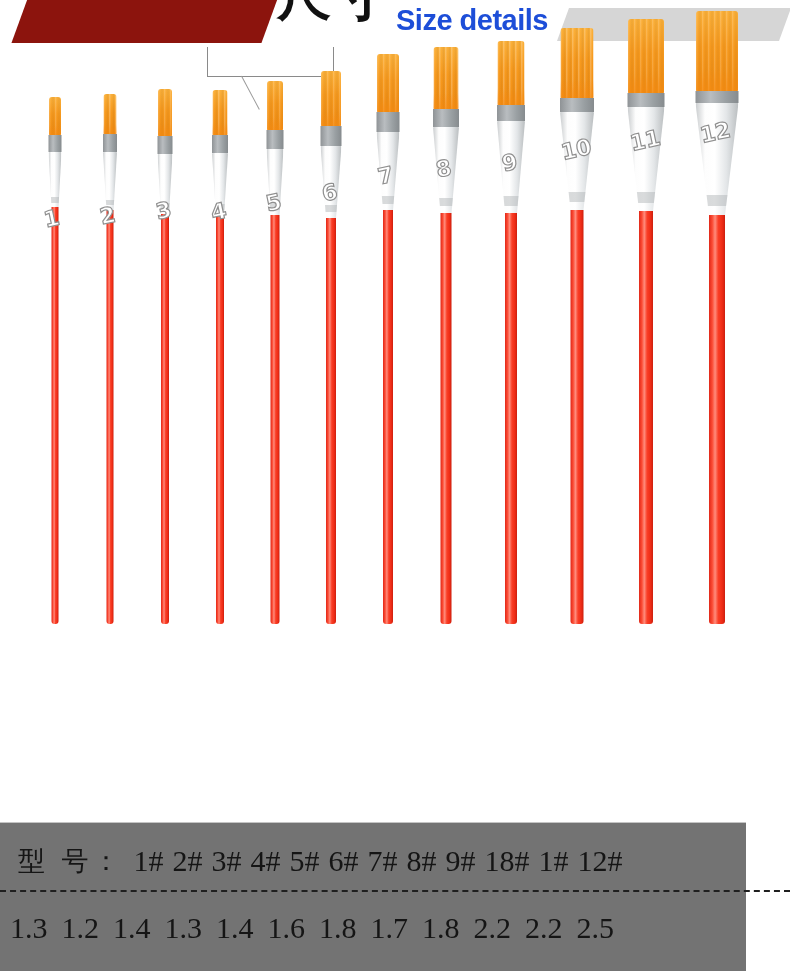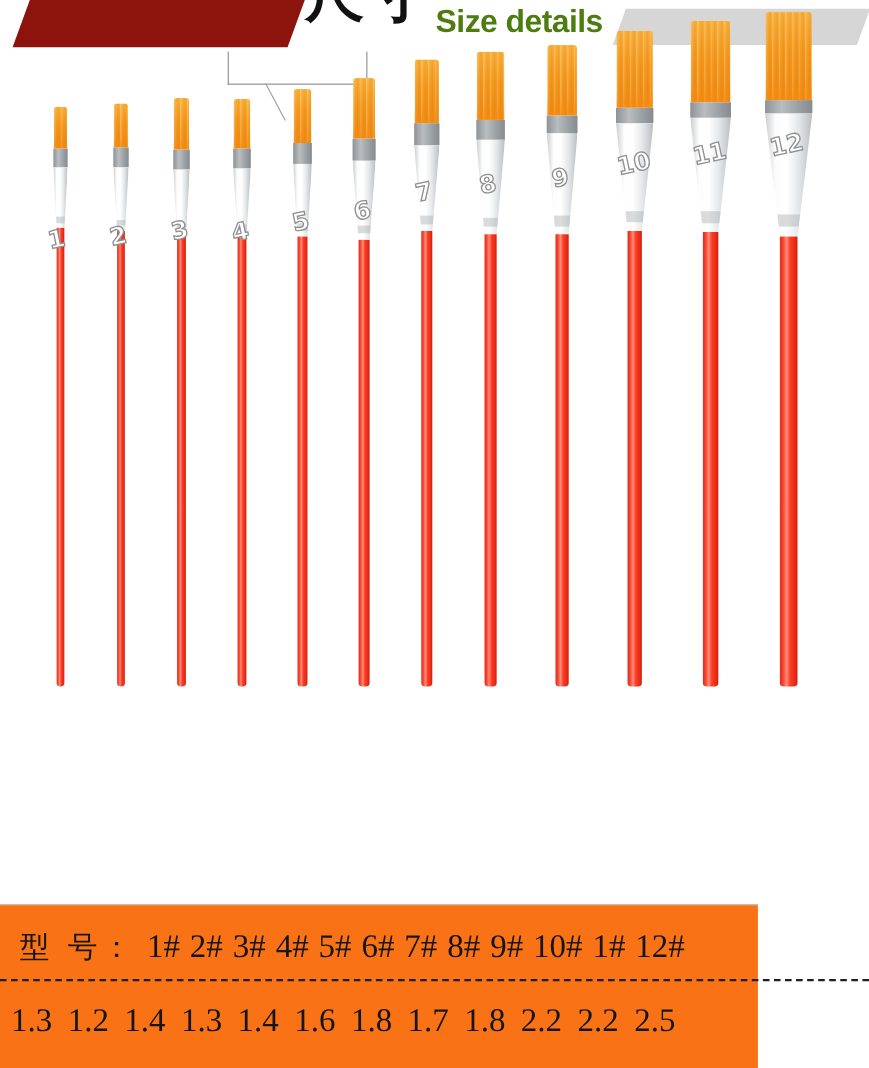--- a/index.html
+++ b/index.html
@@ -25,21 +25,21 @@
   .title-cn{
     position:absolute;left:277px;top:-30px;
     font-size:54px;line-height:52px;font-weight:700;color:#111;
     letter-spacing:2px;
     font-family:"DejaVu Sans","Liberation Sans",sans-serif;
     white-space:nowrap;
   }
   .title-cn .l2{display:block;}
   .title-en{
     position:absolute;left:396px;top:4px;
-    font-size:29px;font-weight:700;color:#4d7c0f;
+    font-size:29px;font-weight:700;color:#1d4ed8;
     letter-spacing:-0.5px;white-space:nowrap;
   }
   
   .conn-v-left{position:absolute;left:207px;top:47px;width:1px;height:30px;background:#8a8a8a;}
   .conn-h{position:absolute;left:207px;top:76px;width:127px;height:1px;background:#8a8a8a;}
   .conn-v-right{position:absolute;left:333px;top:47px;width:1px;height:30px;background:#8a8a8a;}
   .conn-diag{
     position:absolute;left:241px;top:76px;width:1px;height:38px;background:#9a9a9a;
     transform:rotate(-28deg);transform-origin:top center;
   }
@@ -82,22 +82,22 @@
     background:rgba(170,175,178,.45);
   }
   .handle{
     position:absolute;left:50%;transform:translateX(-50%);
     background:linear-gradient(90deg,#E02718 0%,#FB4A33 20%,#FF8C7C 38%,#FA3E26 58%,#EE2C16 82%,#CC1F0E 100%);
     border-radius:0 0 3px 3px;
   }
 
   
   .spec{
-    position:absolute;left:0;top:822px;width:689px;height:149px;
-    background:#f97316;
+    position:absolute;left:0;top:822px;width:746px;height:149px;
+    background:#737373;
     border-top:1px solid #c4c4c4;
   }
   .spec-row{
     position:absolute;left:0;width:790px;height:67px;
     display:flex;align-items:center;
   }
   .spec-row.r1{top:4px;}
   .spec-row.r2{top:71px;}
   .spec-label{
     margin-left:18px;font-size:27px;color:#151515;font-weight:400;
@@ -227,21 +227,21 @@
     <div class="spec-values" id="model-values">
         <span>1#</span>
         <span>2#</span>
         <span>3#</span>
         <span>4#</span>
         <span>5#</span>
         <span>6#</span>
         <span>7#</span>
         <span>8#</span>
         <span>9#</span>
-        <span>10#</span>
+        <span>18#</span>
         <span>1#</span>
         <span>12#</span>
       </div>
   </div>
   <div class="divider"></div>
   <div class="spec-row r2">
     <div class="spec-values" id="bristle-values">
         <span>1.3</span>
         <span>1.2</span>
         <span>1.4</span>

